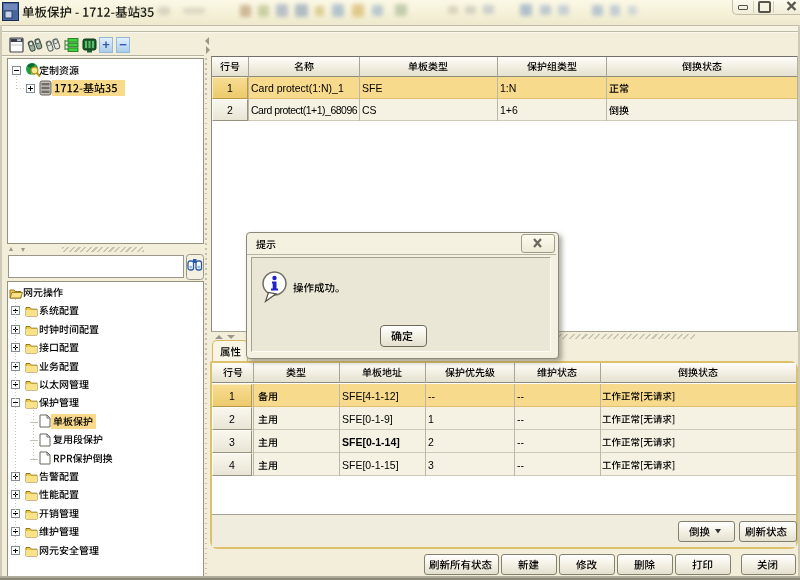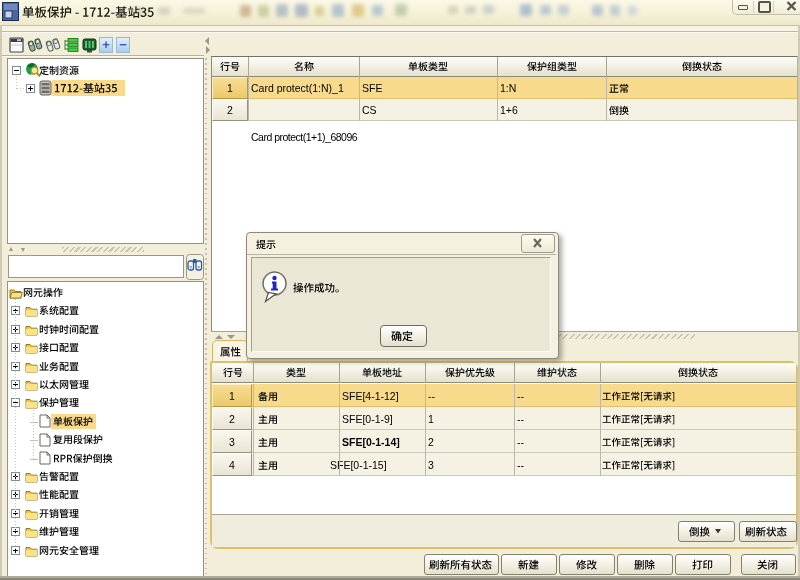--- a/index.html
+++ b/index.html
@@ -358,21 +358,21 @@
 <div class="lat" style="left:212px;top:82px;width:36px;text-align:center;">1</div>
 <div class="lat" style="left:251px;top:82px;">Card protect(1:N)_1</div>
 <div class="lat" style="left:362px;top:82px;">SFE</div>
 <div class="lat" style="left:500px;top:82px;">1:N</div>
 <svg style="position:absolute;left:609px;top:82px;overflow:visible" width="22" height="14">
       <path transform="translate(0,10.20)" d="M1.79 -5.11V-0.5H0.48V0.43H9.54V-0.5H5.78V-3.43H8.78V-4.35H5.78V-6.82H9.23V-7.75H0.85V-6.82H4.78V-0.5H2.77V-5.11Z M13.28 -4.85H16.72V-4.02H13.28ZM11.45 -2.6V0.39H12.41V-1.75H14.62V0.84H15.60V-1.75H17.71V-0.53C17.71 -0.42 17.66 -0.38 17.50 -0.38C17.36 -0.37 16.82 -0.37 16.29 -0.39C16.42 -0.15 16.56 0.21 16.6 0.47C17.35 0.47 17.87 0.47 18.23 0.33C18.58 0.19 18.68 -0.06 18.68 -0.52V-2.6H15.60V-3.33H17.69V-5.54H12.37V-3.33H14.62V-2.6ZM17.50 -8.37C17.33 -8.02 16.98 -7.52 16.72 -7.19L17.32 -6.97H15.52V-8.45H14.54V-6.97H12.66L13.25 -7.23C13.1 -7.55 12.77 -8.02 12.46 -8.36L11.6 -8.02C11.86 -7.71 12.12 -7.29 12.29 -6.97H10.79V-4.7H11.7V-6.15H18.33V-4.7H19.27V-6.97H17.58C17.86 -7.26 18.2 -7.65 18.50 -8.05Z" fill="#000000"></path>
     </svg>
 <div class="abs" style="left:212px;top:99px;width:585px;height:22px;background:#f5f2e4;border-bottom:1px solid #cdc9b9;box-sizing:border-box;"></div>
 <div class="numcell" style="left:212px;top:99px;width:36px;height:22px;"></div>
 <div class="lat" style="left:212px;top:104px;width:36px;text-align:center;">2</div>
-<div class="lat" style="left:251px;top:104px;letter-spacing:-0.5px;margin-top:27px;">Card protect(1+1)_68096</div>
+<div class="lat" style="left:251px;top:104px;letter-spacing:-0.5px;">Card protect(1+1)_68096</div>
 <div class="lat" style="left:362px;top:104px;">CS</div>
 <div class="lat" style="left:500px;top:104px;">1+6</div>
 <svg style="position:absolute;left:609px;top:104px;overflow:visible" width="22" height="14">
       <path transform="translate(0,10.20)" d="M6.98 -7.60V-1.66H7.79V-7.60ZM8.42 -8.15V-0.37C8.42 -0.21 8.37 -0.15 8.19 -0.14C8.02 -0.14 7.48 -0.14 6.88 -0.16C7.01 0.07 7.16 0.44 7.2 0.68C7.99 0.68 8.49 0.66 8.83 0.51C9.16 0.37 9.28 0.14 9.28 -0.38V-8.15ZM5.04 -6.28C5.19 -6.05 5.34 -5.8 5.48 -5.54L3.9 -5.31C4.21 -5.8 4.51 -6.39 4.74 -6.96H6.57V-7.77H2.93V-6.96H3.81C3.57 -6.31 3.26 -5.72 3.15 -5.54C3.01 -5.31 2.87 -5.14 2.73 -5.11C2.83 -4.89 2.97 -4.49 3.02 -4.31C3.24 -4.42 3.58 -4.5 5.84 -4.87C5.96 -4.62 6.06 -4.38 6.13 -4.19L6.85 -4.53C6.65 -5.08 6.16 -5.93 5.71 -6.57ZM2.09 -8.41C1.66 -6.91 0.96 -5.41 0.17 -4.42C0.32 -4.17 0.55 -3.64 0.62 -3.41C0.86 -3.71 1.09 -4.05 1.31 -4.42V0.84H2.18V-6.11C2.48 -6.79 2.73 -7.49 2.94 -8.18ZM2.49 -0.74 2.64 0.11C3.75 -0.11 5.26 -0.41 6.69 -0.70L6.63 -1.47L5.01 -1.17V-2.41H6.5V-3.2H5.01V-4.24H4.13V-3.2H2.77V-2.41H4.13V-1.01Z M11.53 -8.43V-6.48H10.43V-5.60H11.53V-3.56C11.07 -3.43 10.65 -3.31 10.31 -3.23L10.53 -2.32L11.53 -2.62V-0.29C11.53 -0.16 11.49 -0.12 11.38 -0.12C11.26 -0.12 10.92 -0.12 10.56 -0.13C10.68 0.13 10.79 0.54 10.83 0.79C11.43 0.8 11.83 0.76 12.1 0.6C12.37 0.45 12.46 0.19 12.46 -0.29V-2.91L13.49 -3.23L13.36 -4.09L12.46 -3.82V-5.60H13.35V-6.48H12.46V-8.43ZM13.35 -2.94V-2.12H15.65C15.25 -1.32 14.43 -0.5 12.8 0.19C13.02 0.36 13.31 0.67 13.44 0.86C15.02 0.12 15.9 -0.75 16.39 -1.61C17.03 -0.53 18.00 0.35 19.17 0.8C19.29 0.58 19.56 0.24 19.75 0.05C18.58 -0.32 17.58 -1.14 17.00 -2.12H19.56V-2.94H18.92V-5.9H17.75C18.11 -6.32 18.45 -6.79 18.70 -7.2L18.07 -7.62L17.92 -7.57H15.92C16.05 -7.8 16.16 -8.04 16.27 -8.27L15.32 -8.44C14.96 -7.61 14.31 -6.59 13.35 -5.83C13.54 -5.69 13.83 -5.36 13.97 -5.15L14.03 -5.2V-2.94ZM15.42 -6.77H17.34C17.15 -6.48 16.91 -6.17 16.68 -5.9H14.73C14.99 -6.18 15.21 -6.47 15.42 -6.77ZM14.94 -2.94V-5.17H16.04V-4.08C16.04 -3.74 16.03 -3.35 15.94 -2.94ZM17.97 -2.94H16.87C16.95 -3.34 16.97 -3.72 16.97 -4.07V-5.17H17.97Z" fill="#000000"></path>
     </svg>
 <div class="abs" style="left:248px;top:77px;width:1px;height:44px;background:#bcb8a8;"></div>
 <div class="abs" style="left:359px;top:77px;width:1px;height:44px;background:#bcb8a8;"></div>
 <div class="abs" style="left:497px;top:77px;width:1px;height:44px;background:#bcb8a8;"></div>
 <div class="abs" style="left:606px;top:77px;width:1px;height:44px;background:#bcb8a8;"></div>
 <div class="abs" style="left:211px;top:331px;width:586px;height:1px;background:#a8a494;"></div>
@@ -445,21 +445,21 @@
 <div class="lat" style="left:517px;top:436px;">--</div>
 <svg style="position:absolute;left:602px;top:436px;overflow:visible" width="75" height="13">
       <path transform="translate(0,9.69)" d="M0.46 -0.79V0.10H9.06V-0.79H5.22V-6.05H8.55V-6.98H0.96V-6.05H4.21V-0.79Z M14.44 -7.91C13.99 -6.53 13.23 -5.14 12.38 -4.27C12.58 -4.13 12.93 -3.81 13.07 -3.65C13.53 -4.17 13.98 -4.84 14.38 -5.58H14.91V0.79H15.83V-1.43H18.58V-2.28H15.83V-3.55H18.44V-4.37H15.83V-5.58H18.67V-6.45H14.82C15.00 -6.85 15.17 -7.27 15.32 -7.69ZM12.06 -7.97C11.55 -6.57 10.69 -5.18 9.78 -4.28C9.94 -4.07 10.20 -3.57 10.28 -3.35C10.55 -3.62 10.82 -3.94 11.07 -4.29V0.78H11.98V-5.70C12.35 -6.35 12.67 -7.03 12.93 -7.71Z M20.70 -4.85V-0.47H19.45V0.40H28.06V-0.47H24.49V-3.25H27.34V-4.13H24.49V-6.47H27.76V-7.36H19.80V-6.47H23.54V-0.47H21.63V-4.85Z M31.61 -4.60H34.88V-3.81H31.61ZM29.87 -2.46V0.37H30.78V-1.66H32.89V0.79H33.82V-1.66H35.82V-0.50C35.82 -0.39 35.77 -0.36 35.63 -0.36C35.49 -0.35 34.97 -0.35 34.47 -0.37C34.59 -0.14 34.73 0.19 34.76 0.44C35.48 0.44 35.97 0.44 36.31 0.31C36.65 0.18 36.74 -0.05 36.74 -0.49V-2.46H33.82V-3.16H35.80V-5.26H30.75V-3.16H32.89V-2.46ZM35.63 -7.95C35.46 -7.61 35.13 -7.14 34.88 -6.83L35.45 -6.62H33.74V-8.02H32.81V-6.62H31.02L31.58 -6.86C31.44 -7.17 31.13 -7.61 30.83 -7.94L30.02 -7.61C30.26 -7.32 30.52 -6.92 30.67 -6.62H29.25V-4.46H30.11V-5.84H36.41V-4.46H37.30V-6.62H35.70C35.96 -6.89 36.29 -7.26 36.58 -7.64Z M38.98 1.62H41.00V1.01H39.80V-6.96H41.00V-7.57H38.98Z M42.43 -7.40V-6.51H45.50C45.48 -5.89 45.45 -5.26 45.37 -4.63H41.84V-3.75H45.20C44.81 -2.19 43.89 -0.76 41.71 0.04C41.94 0.23 42.19 0.56 42.32 0.79C44.76 -0.19 45.72 -1.90 46.13 -3.75H46.20V-0.71C46.20 0.27 46.49 0.57 47.57 0.57C47.79 0.57 48.96 0.57 49.19 0.57C50.16 0.57 50.43 0.16 50.54 -1.40C50.28 -1.47 49.87 -1.62 49.67 -1.78C49.62 -0.52 49.56 -0.31 49.12 -0.31C48.85 -0.31 47.88 -0.31 47.68 -0.31C47.22 -0.31 47.14 -0.37 47.14 -0.72V-3.75H50.45V-4.63H46.28C46.36 -5.26 46.39 -5.89 46.42 -6.51H49.92V-7.40Z M51.78 -7.29C52.28 -6.84 52.93 -6.20 53.23 -5.78L53.84 -6.42C53.53 -6.81 52.86 -7.41 52.36 -7.83ZM51.24 -5.06V-4.19H52.55V-0.95C52.55 -0.52 52.27 -0.21 52.08 -0.09C52.24 0.07 52.46 0.44 52.54 0.66C52.69 0.45 52.97 0.22 54.62 -1.06C54.53 -1.24 54.38 -1.58 54.33 -1.83L53.41 -1.14V-5.06ZM55.70 -1.93H58.46V-1.26H55.70ZM55.70 -2.53V-3.15H58.46V-2.53ZM56.63 -8.01V-7.31H54.49V-6.65H56.63V-6.14H54.73V-5.51H56.63V-4.96H54.19V-4.30H60.03V-4.96H57.52V-5.51H59.45V-6.14H57.52V-6.65H59.74V-7.31H57.52V-8.01ZM54.86 -3.82V0.79H55.70V-0.63H58.46V-0.14C58.46 -0.01 58.42 0.01 58.29 0.01C58.16 0.01 57.71 0.02 57.26 0.0C57.37 0.21 57.48 0.55 57.52 0.77C58.18 0.77 58.63 0.76 58.92 0.64C59.23 0.51 59.31 0.28 59.31 -0.12V-3.82Z M61.38 -4.68C61.97 -4.14 62.65 -3.37 62.93 -2.85L63.66 -3.40C63.36 -3.91 62.66 -4.64 62.07 -5.14ZM60.72 -0.95 61.30 -0.14C62.25 -0.70 63.47 -1.44 64.64 -2.18V-0.36C64.64 -0.18 64.58 -0.12 64.41 -0.12C64.22 -0.11 63.61 -0.11 62.98 -0.13C63.11 0.13 63.26 0.55 63.29 0.80C64.14 0.81 64.73 0.78 65.09 0.62C65.43 0.48 65.56 0.21 65.56 -0.36V-3.61C66.37 -2.03 67.49 -0.73 68.94 -0.00C69.08 -0.26 69.38 -0.62 69.59 -0.80C68.61 -1.22 67.76 -1.92 67.07 -2.79C67.67 -3.32 68.41 -4.05 68.98 -4.71L68.20 -5.26C67.80 -4.69 67.15 -3.98 66.58 -3.45C66.16 -4.09 65.82 -4.79 65.56 -5.52V-5.62H69.33V-6.49H68.22L68.62 -6.95C68.23 -7.26 67.45 -7.71 66.87 -7.99L66.33 -7.42C66.82 -7.17 67.44 -6.80 67.84 -6.49H65.56V-7.99H64.64V-6.49H60.97V-5.62H64.64V-3.12C63.22 -2.30 61.66 -1.43 60.72 -0.95Z M70.26 1.62H72.27V-7.57H70.26V-6.96H71.44V1.01H70.26Z" fill="#000000"></path>
     </svg>
 <div class="abs" style="left:212px;top:453px;width:584px;height:23px;background:#f5f2e4;border-bottom:1px solid #cdc9b9;box-sizing:border-box;"></div>
 <div class="numcell" style="left:212px;top:453px;width:40px;height:23px;"></div>
 <div class="lat" style="left:212px;top:459px;width:40px;text-align:center;">4</div>
 <svg style="position:absolute;left:258px;top:459px;overflow:visible" width="22" height="14">
       <path transform="translate(0,10.20)" d="M3.61 -7.89C4.16 -7.49 4.82 -6.93 5.23 -6.49H0.99V-5.56H4.48V-3.56H1.48V-2.65H4.48V-0.41H0.54V0.51H9.5V-0.41H5.52V-2.65H8.55V-3.56H5.52V-5.56H8.99V-6.49H5.78L6.28 -6.85C5.87 -7.33 5.03 -7.99 4.39 -8.43Z M11.48 -7.75V-4.15C11.48 -2.74 11.38 -0.95 10.28 0.28C10.49 0.4 10.88 0.71 11.02 0.9C11.76 0.08 12.12 -1.05 12.29 -2.16H14.60V0.74H15.55V-2.16H17.99V-0.36C17.99 -0.17 17.92 -0.11 17.73 -0.11C17.55 -0.1 16.87 -0.09 16.23 -0.13C16.36 0.12 16.50 0.54 16.54 0.78C17.47 0.79 18.07 0.78 18.43 0.63C18.8 0.48 18.93 0.2 18.93 -0.35V-7.75ZM12.42 -6.85H14.60V-5.43H12.42ZM17.99 -6.85V-5.43H15.55V-6.85ZM12.42 -4.55H14.60V-3.06H12.37C12.41 -3.44 12.42 -3.80 12.42 -4.14ZM17.99 -4.55V-3.06H15.55V-4.55Z" fill="#000000"></path>
     </svg>
-<div class="lat" style="left:330px;top:459px;">SFE[0-1-15]</div>
+<div class="lat" style="left:342px;top:459px;">SFE[0-1-15]</div>
 <div class="lat" style="left:428px;top:459px;">3</div>
 <div class="lat" style="left:517px;top:459px;">--</div>
 <svg style="position:absolute;left:602px;top:459px;overflow:visible" width="75" height="13">
       <path transform="translate(0,9.69)" d="M0.46 -0.79V0.10H9.06V-0.79H5.22V-6.05H8.55V-6.98H0.96V-6.05H4.21V-0.79Z M14.44 -7.91C13.99 -6.53 13.23 -5.14 12.38 -4.27C12.58 -4.13 12.93 -3.81 13.07 -3.65C13.53 -4.17 13.98 -4.84 14.38 -5.58H14.91V0.79H15.83V-1.43H18.58V-2.28H15.83V-3.55H18.44V-4.37H15.83V-5.58H18.67V-6.45H14.82C15.00 -6.85 15.17 -7.27 15.32 -7.69ZM12.06 -7.97C11.55 -6.57 10.69 -5.18 9.78 -4.28C9.94 -4.07 10.20 -3.57 10.28 -3.35C10.55 -3.62 10.82 -3.94 11.07 -4.29V0.78H11.98V-5.70C12.35 -6.35 12.67 -7.03 12.93 -7.71Z M20.70 -4.85V-0.47H19.45V0.40H28.06V-0.47H24.49V-3.25H27.34V-4.13H24.49V-6.47H27.76V-7.36H19.80V-6.47H23.54V-0.47H21.63V-4.85Z M31.61 -4.60H34.88V-3.81H31.61ZM29.87 -2.46V0.37H30.78V-1.66H32.89V0.79H33.82V-1.66H35.82V-0.50C35.82 -0.39 35.77 -0.36 35.63 -0.36C35.49 -0.35 34.97 -0.35 34.47 -0.37C34.59 -0.14 34.73 0.19 34.76 0.44C35.48 0.44 35.97 0.44 36.31 0.31C36.65 0.18 36.74 -0.05 36.74 -0.49V-2.46H33.82V-3.16H35.80V-5.26H30.75V-3.16H32.89V-2.46ZM35.63 -7.95C35.46 -7.61 35.13 -7.14 34.88 -6.83L35.45 -6.62H33.74V-8.02H32.81V-6.62H31.02L31.58 -6.86C31.44 -7.17 31.13 -7.61 30.83 -7.94L30.02 -7.61C30.26 -7.32 30.52 -6.92 30.67 -6.62H29.25V-4.46H30.11V-5.84H36.41V-4.46H37.30V-6.62H35.70C35.96 -6.89 36.29 -7.26 36.58 -7.64Z M38.98 1.62H41.00V1.01H39.80V-6.96H41.00V-7.57H38.98Z M42.43 -7.40V-6.51H45.50C45.48 -5.89 45.45 -5.26 45.37 -4.63H41.84V-3.75H45.20C44.81 -2.19 43.89 -0.76 41.71 0.04C41.94 0.23 42.19 0.56 42.32 0.79C44.76 -0.19 45.72 -1.90 46.13 -3.75H46.20V-0.71C46.20 0.27 46.49 0.57 47.57 0.57C47.79 0.57 48.96 0.57 49.19 0.57C50.16 0.57 50.43 0.16 50.54 -1.40C50.28 -1.47 49.87 -1.62 49.67 -1.78C49.62 -0.52 49.56 -0.31 49.12 -0.31C48.85 -0.31 47.88 -0.31 47.68 -0.31C47.22 -0.31 47.14 -0.37 47.14 -0.72V-3.75H50.45V-4.63H46.28C46.36 -5.26 46.39 -5.89 46.42 -6.51H49.92V-7.40Z M51.78 -7.29C52.28 -6.84 52.93 -6.20 53.23 -5.78L53.84 -6.42C53.53 -6.81 52.86 -7.41 52.36 -7.83ZM51.24 -5.06V-4.19H52.55V-0.95C52.55 -0.52 52.27 -0.21 52.08 -0.09C52.24 0.07 52.46 0.44 52.54 0.66C52.69 0.45 52.97 0.22 54.62 -1.06C54.53 -1.24 54.38 -1.58 54.33 -1.83L53.41 -1.14V-5.06ZM55.70 -1.93H58.46V-1.26H55.70ZM55.70 -2.53V-3.15H58.46V-2.53ZM56.63 -8.01V-7.31H54.49V-6.65H56.63V-6.14H54.73V-5.51H56.63V-4.96H54.19V-4.30H60.03V-4.96H57.52V-5.51H59.45V-6.14H57.52V-6.65H59.74V-7.31H57.52V-8.01ZM54.86 -3.82V0.79H55.70V-0.63H58.46V-0.14C58.46 -0.01 58.42 0.01 58.29 0.01C58.16 0.01 57.71 0.02 57.26 0.0C57.37 0.21 57.48 0.55 57.52 0.77C58.18 0.77 58.63 0.76 58.92 0.64C59.23 0.51 59.31 0.28 59.31 -0.12V-3.82Z M61.38 -4.68C61.97 -4.14 62.65 -3.37 62.93 -2.85L63.66 -3.40C63.36 -3.91 62.66 -4.64 62.07 -5.14ZM60.72 -0.95 61.30 -0.14C62.25 -0.70 63.47 -1.44 64.64 -2.18V-0.36C64.64 -0.18 64.58 -0.12 64.41 -0.12C64.22 -0.11 63.61 -0.11 62.98 -0.13C63.11 0.13 63.26 0.55 63.29 0.80C64.14 0.81 64.73 0.78 65.09 0.62C65.43 0.48 65.56 0.21 65.56 -0.36V-3.61C66.37 -2.03 67.49 -0.73 68.94 -0.00C69.08 -0.26 69.38 -0.62 69.59 -0.80C68.61 -1.22 67.76 -1.92 67.07 -2.79C67.67 -3.32 68.41 -4.05 68.98 -4.71L68.20 -5.26C67.80 -4.69 67.15 -3.98 66.58 -3.45C66.16 -4.09 65.82 -4.79 65.56 -5.52V-5.62H69.33V-6.49H68.22L68.62 -6.95C68.23 -7.26 67.45 -7.71 66.87 -7.99L66.33 -7.42C66.82 -7.17 67.44 -6.80 67.84 -6.49H65.56V-7.99H64.64V-6.49H60.97V-5.62H64.64V-3.12C63.22 -2.30 61.66 -1.43 60.72 -0.95Z M70.26 1.62H72.27V-7.57H70.26V-6.96H71.44V1.01H70.26Z" fill="#000000"></path>
     </svg>
 <div class="abs" style="left:253px;top:384px;width:1px;height:92px;background:#bcb8a8;"></div>
 <div class="abs" style="left:339px;top:384px;width:1px;height:92px;background:#bcb8a8;"></div>
 <div class="abs" style="left:425px;top:384px;width:1px;height:92px;background:#bcb8a8;"></div>
 <div class="abs" style="left:514px;top:384px;width:1px;height:92px;background:#bcb8a8;"></div>
 <div class="abs" style="left:600px;top:384px;width:1px;height:92px;background:#bcb8a8;"></div>

